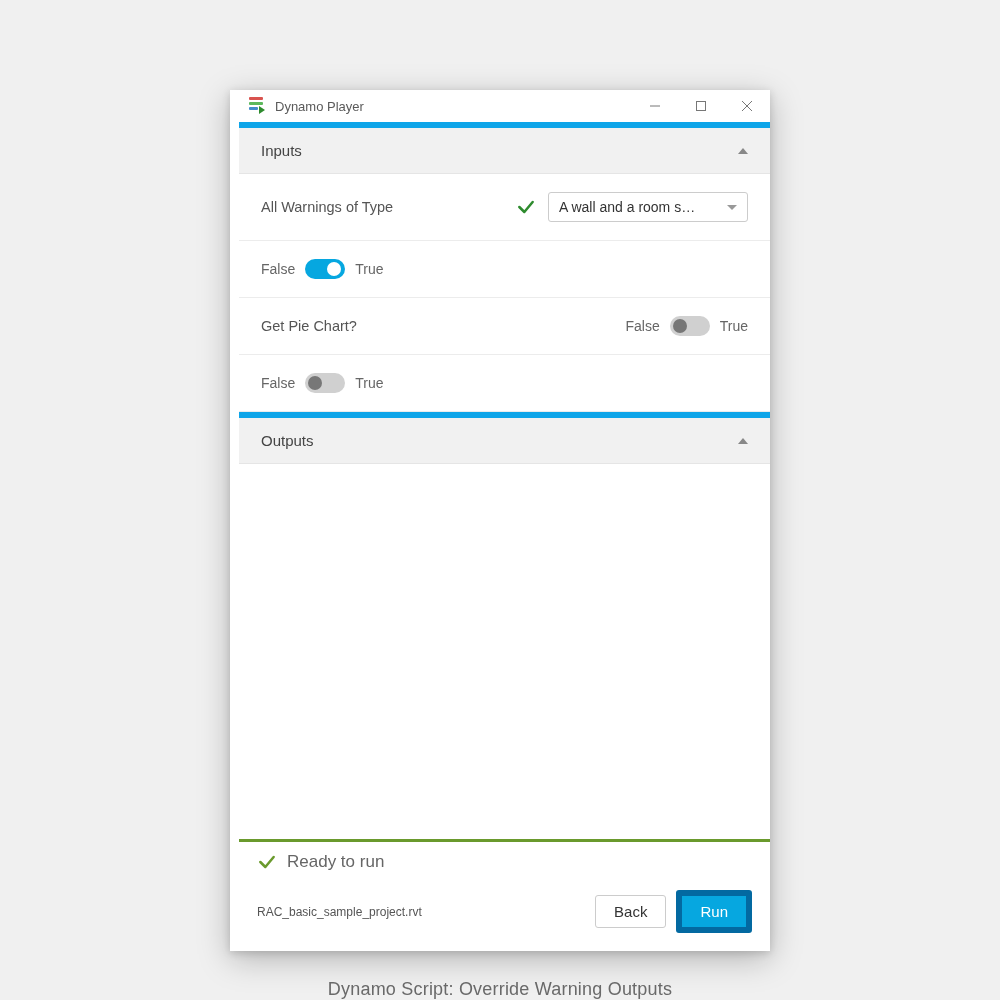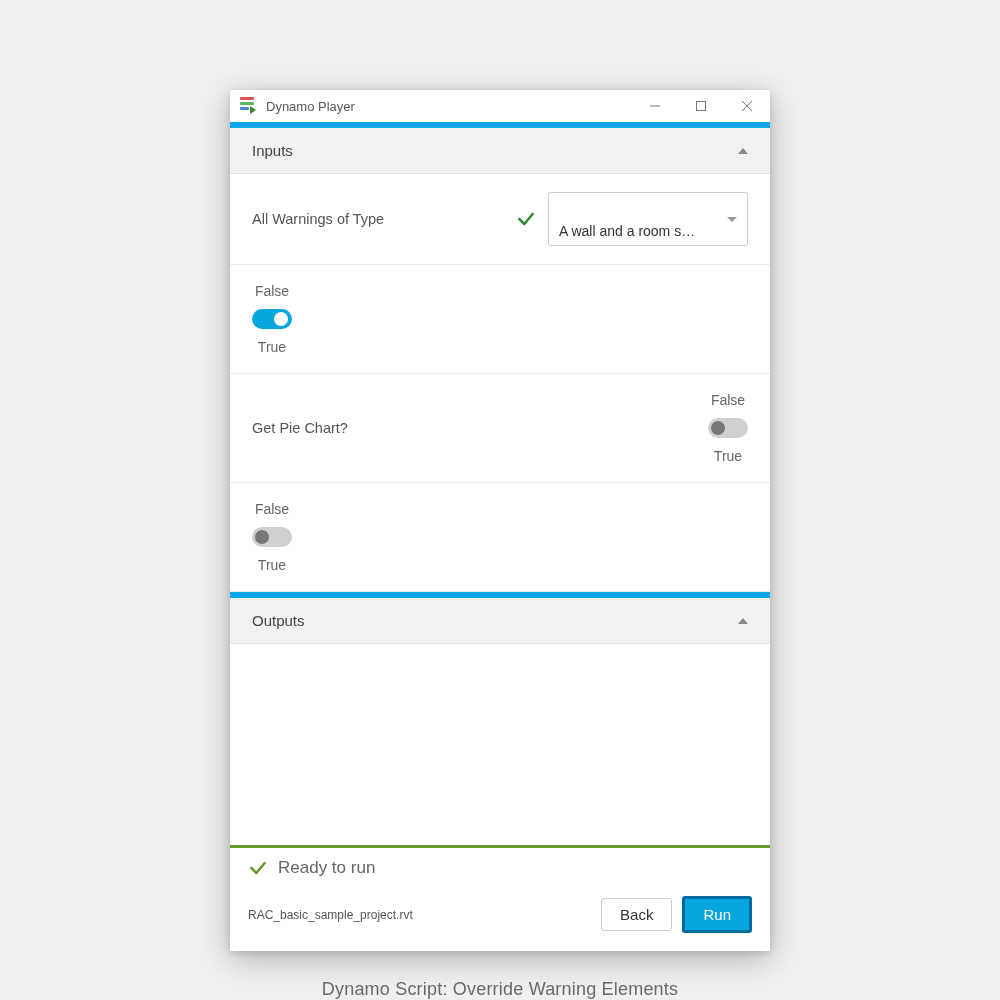--- a/index.html
+++ b/index.html
@@ -15,20 +15,21 @@
     padding-top: 90px;
   }
   .window {
     width: 540px;
     height: 1000px;
     background: #fff;
     box-shadow: 0 8px 30px rgba(0,0,0,0.25), 0 2px 8px rgba(0,0,0,0.15);
     display: flex;
     flex-direction: column;
     position: relative;
+    padding-left: 9px;
   }
   .titlebar {
     height: 32px;
     display: flex;
     align-items: center;
     padding: 0 0 0 10px;
     font-size: 13px;
     color: #555;
   }
   .app-icon {
@@ -105,31 +106,31 @@
   .dropdown {
     width: 200px;
     border:1px solid #ccc;
     border-radius:3px;
     padding: 6px 10px;
     display:flex; align-items:center;
     color:#333; font-size:14px;
     background:#fff;
   }
   .dropdown .dd-text {
-    flex:1; white-space:nowrap; overflow:hidden; text-overflow:ellipsis;margin-top:24px;
+    flex:1; white-space:nowrap; overflow:hidden; text-overflow:ellipsis;
   }
   .dd-caret {
     width:0; height:0;
     border-left:5px solid transparent;
     border-right:5px solid transparent;
     border-top:5px solid #999;
     margin-left:8px;
   }
 
-  .toggle-group { display:flex; align-items:center; gap:10px; font-size:14px; color:#666;flex-direction:column; }
+  .toggle-group { display:flex; align-items:center; gap:10px; font-size:14px; color:#666; }
   .switch {
     width:40px; height:20px; border-radius:10px;
     position:relative; background:#d0d0d0;
   }
   .switch .knob {
     width:14px; height:14px; border-radius:50%;
     background:#fff; position:absolute; top:3px; left:3px;
     transition:none;
   }
   .switch.off .knob { background:#777; }
@@ -153,21 +154,21 @@
   }
   .filename { flex:1; font-size:12px; color:#555; }
   .btn {
     padding: 7px 18px;
     border-radius:3px;
     font-size:15px;
     margin-left:10px;
     cursor:pointer;
   }
   .btn-back { background:#fff; border:1px solid #ccc; color:#333; }
-  .btn-run { background:#06A7E0; border:3px solid #0369a1; color:#fff; font-weight:500; }
+  .btn-run { background:#06A7E0; border:6px solid #0369a1; color:#fff; font-weight:500; }
 
   .caption {
     margin-top: 28px;
     font-size: 18px;
     color:#6a6a6a;
     font-family: "Segoe UI", Arial, sans-serif;
     letter-spacing:0.2px;
   }
 </style>
 </head>
@@ -271,13 +272,13 @@
     </div>
     <div class="footer-bar">
       <span class="filename">RAC_basic_sample_project.rvt</span>
       <div class="btn btn-back">Back</div>
       <div class="btn btn-run">Run</div>
     </div>
   </div>
 
 </div>
 
-<div class="caption">Dynamo Script: Override Warning Elements</div>
+<div class="caption">Dynamo Script: Override Warning Outputs</div>
 
 </body></html>

